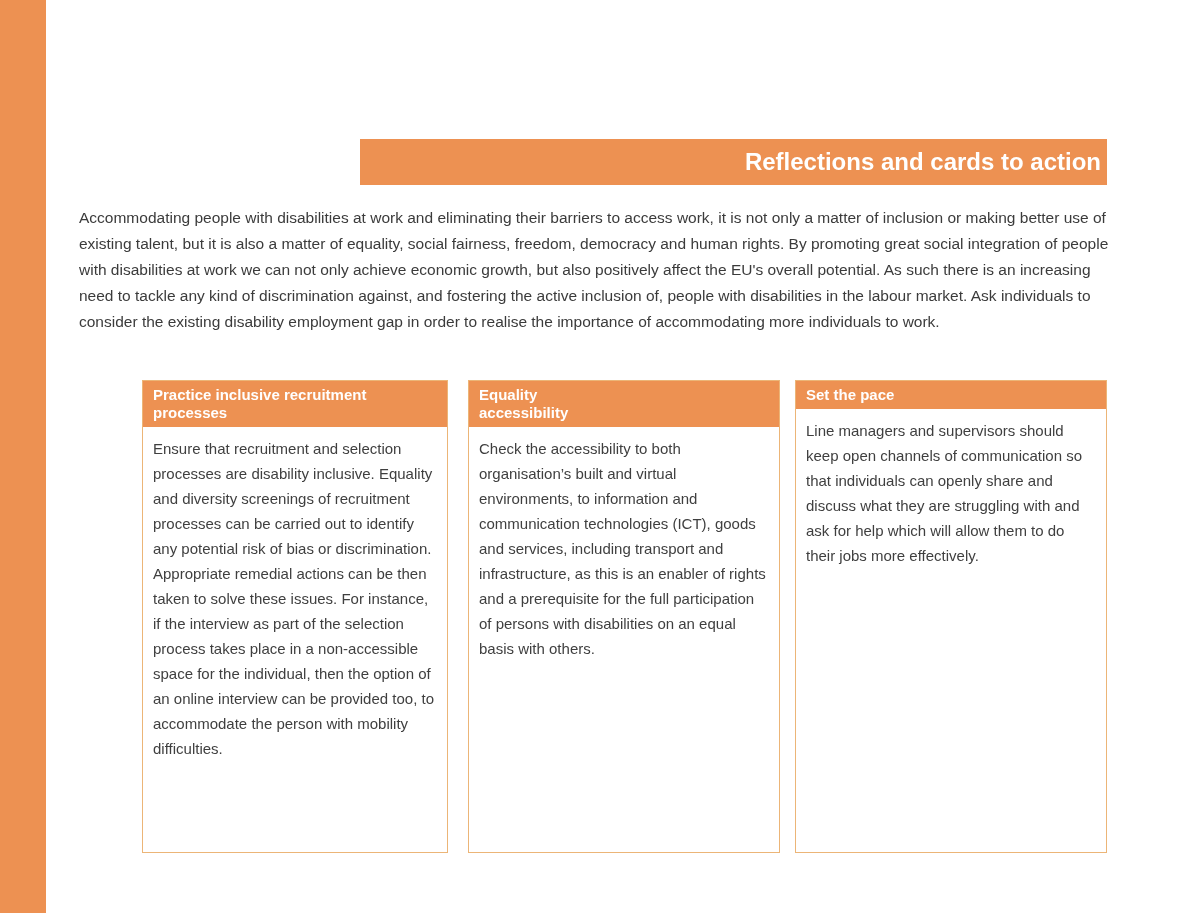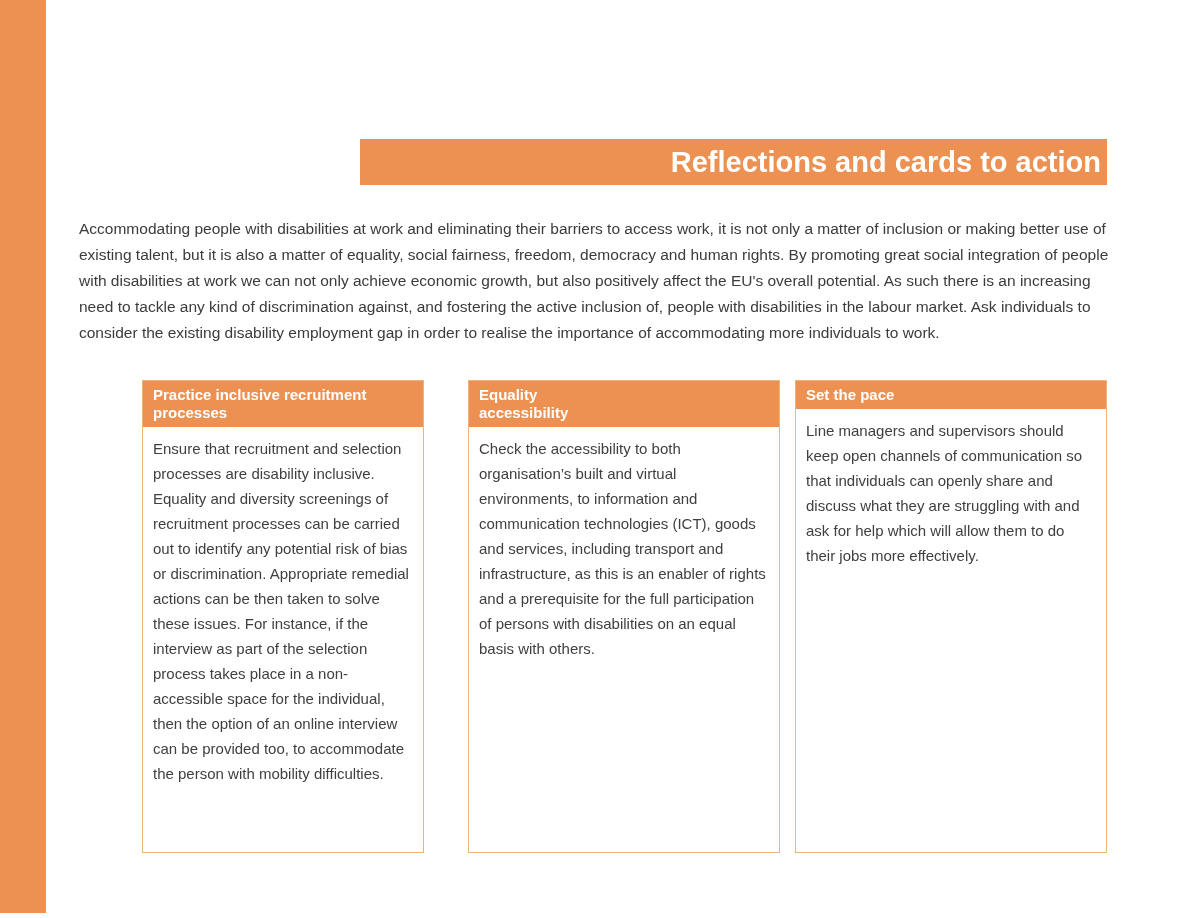--- a/index.html
+++ b/index.html
@@ -31,53 +31,52 @@
     height: 46px;
     background: #ED9152;
     display: flex;
     align-items: center;
     justify-content: flex-end;
     box-sizing: border-box;
     padding-right: 6px;
   }
   .banner-title {
     color: #ffffff;
-    font-size: 29px;
+    font-size: 24px;
     font-weight: bold;
     letter-spacing: 0px;
     white-space: nowrap;
   }
   .intro {
     position: absolute;
     left: 79px;
     top: 205px;
     width: 1035px;
     font-size: 15.5px;
     line-height: 26px;
     color: #3B3B3B;
-    margin-top: 11px;
   }
   .cards-row {
     position: absolute;
     left: 142px;
     top: 380px;
     width: 965px;
     height: 473px;
   }
   .card {
     position: absolute;
     top: 0;
     height: 473px;
     box-sizing: border-box;
     border: 1px solid #ECB577;
     background: #ffffff;
     display: flex;
     flex-direction: column;
   }
-  .card-1 { left: 0px;   width: 282px; }
+  .card-1 { left: 0px;   width: 306px; }
   .card-2 { left: 326px; width: 312px; }
   .card-3 { left: 653px; width: 312px; }
   .card-header {
     background: #ED9152;
     padding: 5px 10px;
     flex: 0 0 auto;
   }
   .card-title {
     color: #ffffff;
     font-size: 15px;

